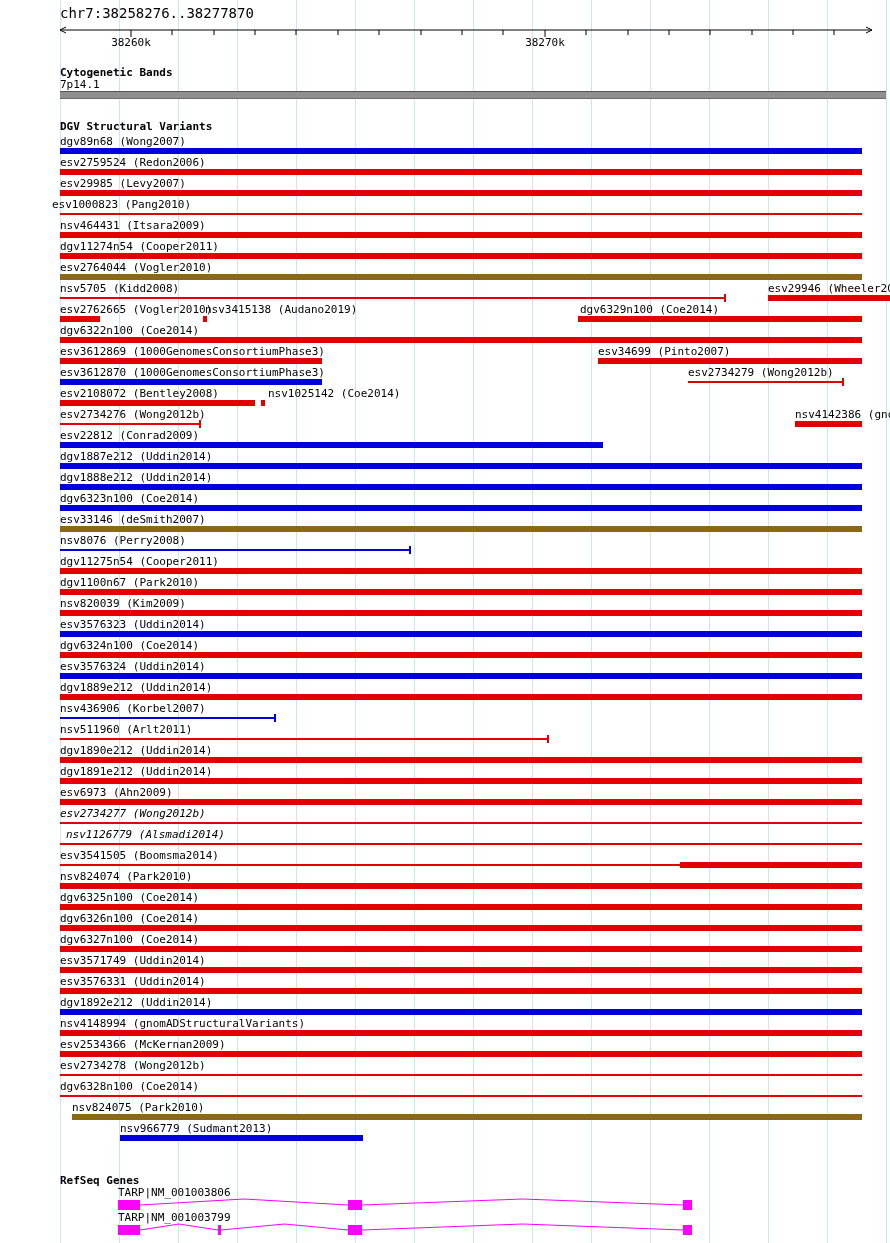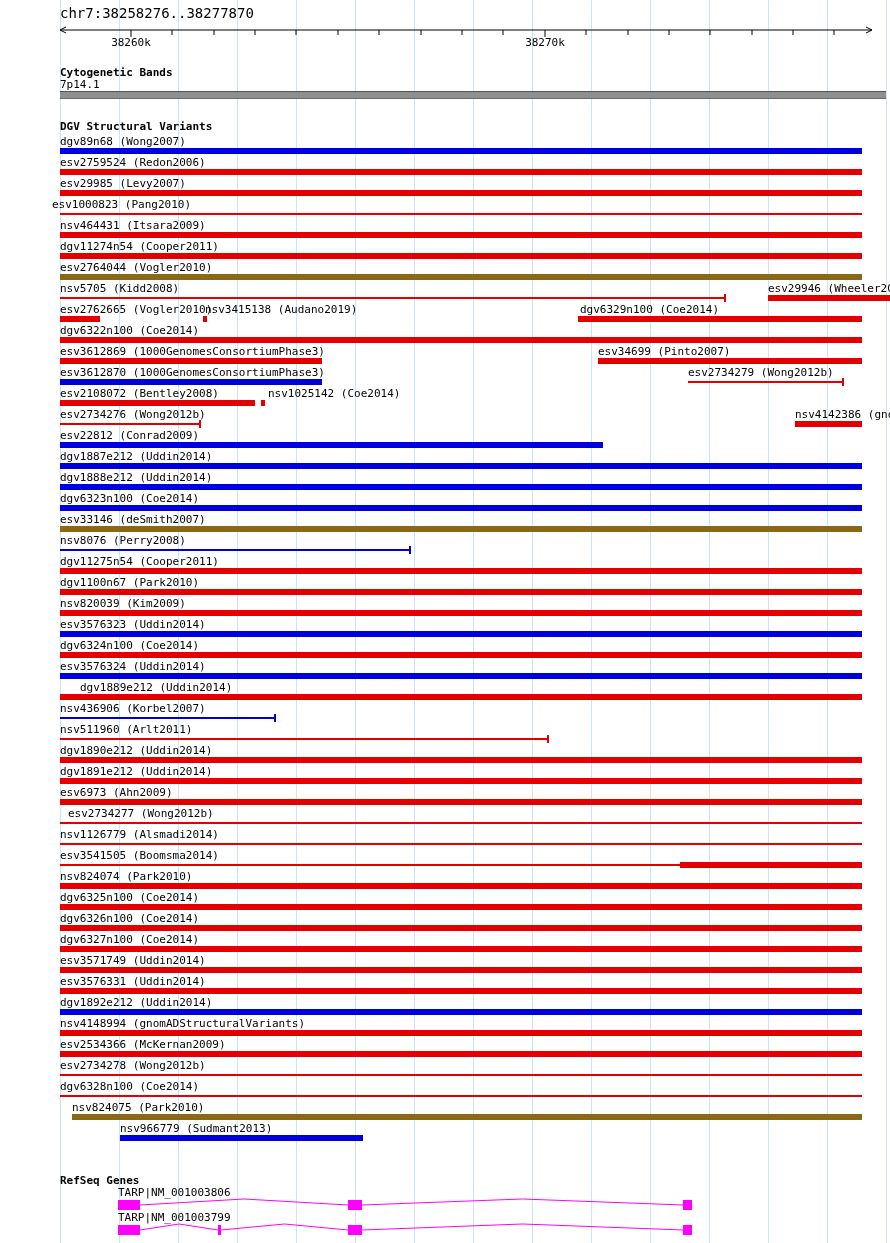--- a/index.html
+++ b/index.html
@@ -143,37 +143,37 @@
       <div class="feat-label" style="left: 60px; top: 577px;">dgv1100n67 (Park2010)</div>
       <div class="glyph" style="left: 60px; background: rgb(228, 0, 0); top: 589px; width: 802px; height: 6px;"></div>
       <div class="feat-label" style="left: 60px; top: 598px;">nsv820039 (Kim2009)</div>
       <div class="glyph" style="left: 60px; background: rgb(228, 0, 0); top: 610px; width: 802px; height: 6px;"></div>
       <div class="feat-label" style="left: 60px; top: 619px;">esv3576323 (Uddin2014)</div>
       <div class="glyph" style="left: 60px; background: rgb(0, 0, 220); top: 631px; width: 802px; height: 6px;"></div>
       <div class="feat-label" style="left: 60px; top: 640px;">dgv6324n100 (Coe2014)</div>
       <div class="glyph" style="left: 60px; background: rgb(228, 0, 0); top: 652px; width: 802px; height: 6px;"></div>
       <div class="feat-label" style="left: 60px; top: 661px;">esv3576324 (Uddin2014)</div>
       <div class="glyph" style="left: 60px; background: rgb(0, 0, 220); top: 673px; width: 802px; height: 6px;"></div>
-      <div class="feat-label" style="left: 60px; top: 682px; margin-left: 20px;">dgv1889e212 (Uddin2014)</div>
+      <div class="feat-label" style="left: 60px; top: 682px;">dgv1889e212 (Uddin2014)</div>
       <div class="glyph" style="left: 60px; background: rgb(228, 0, 0); top: 694px; width: 802px; height: 6px;"></div>
       <div class="feat-label" style="left: 60px; top: 703px; text-align: right;">nsv436906 (Korbel2007)</div>
       <div class="glyph" style="left: 60px; background: rgb(0, 0, 220); top: 717px; width: 215px; height: 2px;"></div>
       <div class="glyph" style="left: 274px; background: rgb(0, 0, 220); top: 714px; width: 2px; height: 8px;"></div>
       <div class="feat-label" style="left: 60px; top: 724px;">nsv511960 (Arlt2011)</div>
       <div class="glyph" style="left: 60px; background: rgb(228, 0, 0); top: 738px; width: 488px; height: 2px;"></div>
       <div class="glyph" style="left: 547px; background: rgb(228, 0, 0); top: 735px; width: 2px; height: 8px;"></div>
       <div class="feat-label" style="left: 60px; top: 745px;">dgv1890e212 (Uddin2014)</div>
       <div class="glyph" style="left: 60px; background: rgb(228, 0, 0); top: 757px; width: 802px; height: 6px;"></div>
       <div class="feat-label" style="left: 60px; top: 766px;">dgv1891e212 (Uddin2014)</div>
       <div class="glyph" style="left: 60px; background: rgb(228, 0, 0); top: 778px; width: 802px; height: 6px;"></div>
       <div class="feat-label" style="left: 60px; top: 787px;">esv6973 (Ahn2009)</div>
       <div class="glyph" style="left: 60px; background: rgb(228, 0, 0); top: 799px; width: 802px; height: 6px;"></div>
-      <div class="feat-label" style="left: 68px; top: 808px;">esv2734277 (Wong2012b)</div>
+      <div class="feat-label" style="left: 60px; top: 808px; font-style: italic;">esv2734277 (Wong2012b)</div>
       <div class="glyph" style="left: 60px; background: rgb(228, 0, 0); top: 822px; width: 802px; height: 2px;"></div>
-      <div class="feat-label" style="left: 60px; top: 829px;">nsv1126779 (Alsmadi2014)</div>
+      <div class="feat-label" style="left: 66px; top: 829px; font-style: italic;">nsv1126779 (Alsmadi2014)</div>
       <div class="glyph" style="left: 60px; background: rgb(228, 0, 0); top: 843px; width: 802px; height: 2px;"></div>
       <div class="feat-label" style="left: 60px; top: 850px;">esv3541505 (Boomsma2014)</div>
       <div class="glyph" style="left: 60px; background: rgb(228, 0, 0); top: 864px; width: 620px; height: 2px;"></div>
       <div class="glyph" style="left: 680px; background: rgb(228, 0, 0); top: 862px; width: 182px; height: 6px;"></div>
       <div class="feat-label" style="left: 60px; top: 871px;">nsv824074 (Park2010)</div>
       <div class="glyph" style="left: 60px; background: rgb(228, 0, 0); top: 883px; width: 802px; height: 6px;"></div>
       <div class="feat-label" style="left: 60px; top: 892px;">dgv6325n100 (Coe2014)</div>
       <div class="glyph" style="left: 60px; background: rgb(228, 0, 0); top: 904px; width: 802px; height: 6px;"></div>
       <div class="feat-label" style="left: 60px; top: 913px;">dgv6326n100 (Coe2014)</div>
       <div class="glyph" style="left: 60px; background: rgb(228, 0, 0); top: 925px; width: 802px; height: 6px;"></div>

